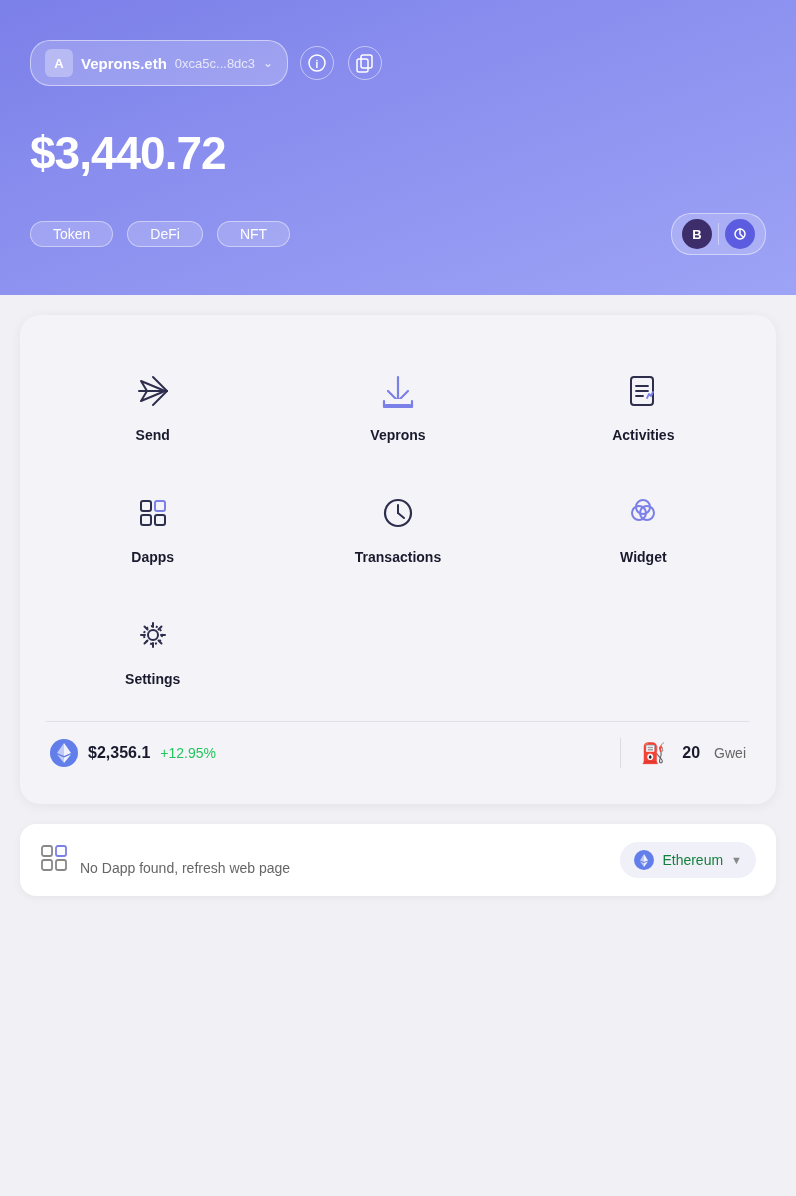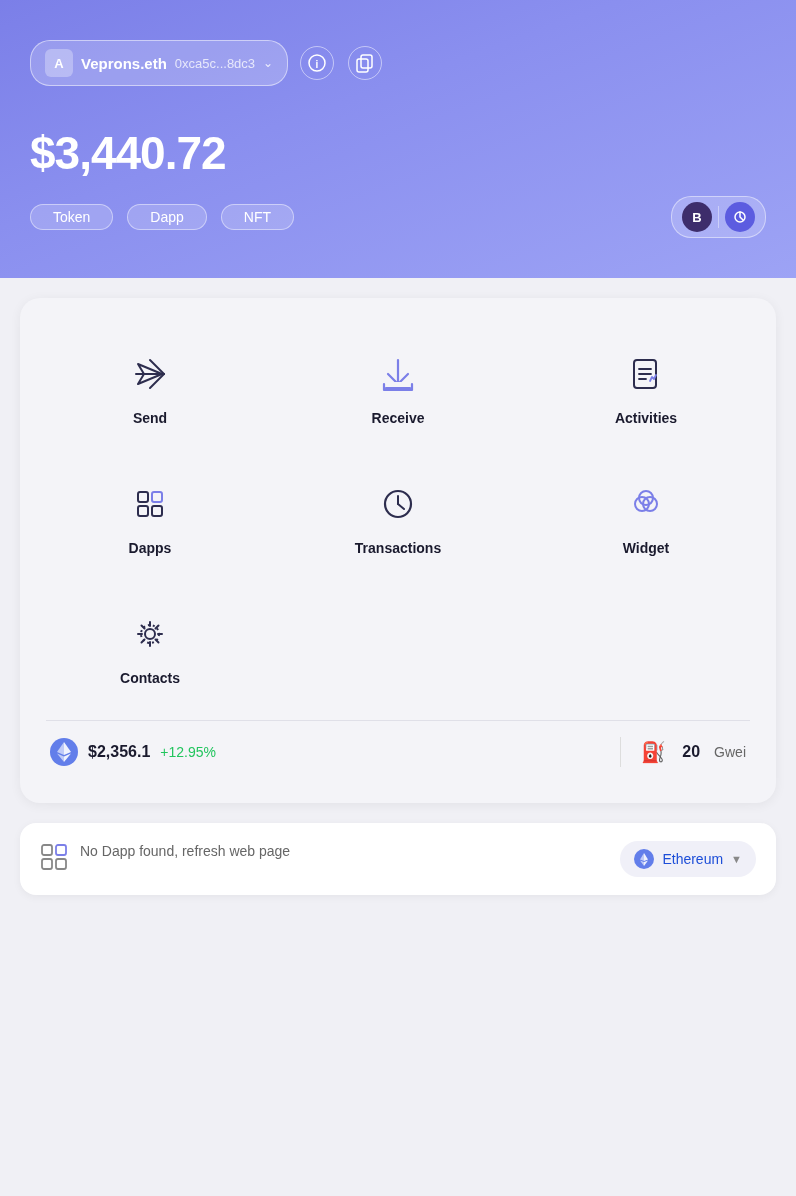--- a/index.html
+++ b/index.html
@@ -83,21 +83,21 @@
       font-size: 15px;
       cursor: pointer;
       background: transparent;
     }
 
     .balance-amount {
       color: white;
       font-size: 46px;
       font-weight: 700;
       letter-spacing: -1px;
-      margin-bottom: 16px;
+      margin-bottom: 33px;
     }
 
     .tab-row {
       display: flex;
       align-items: center;
       gap: 14px;
     }
 
     .tab-btn {
       background: rgba(255,255,255,0.18);
@@ -158,21 +158,21 @@
       background: #f4f4f8;
       border-radius: 20px;
       margin: 20px 20px;
       padding: 30px 10px 20px 10px;
       box-shadow: 0 2px 12px rgba(0,0,0,0.06);
     }
 
     .grid-3x3 {
       display: grid;
       grid-template-columns: 1fr 1fr 1fr;
-      gap: 8px;
+      gap: 0;
       margin-bottom: 10px;
     }
 
     .grid-item {
       display: flex;
       flex-direction: column;
       align-items: center;
       justify-content: center;
       padding: 20px 10px 24px 10px;
       cursor: pointer;
@@ -255,21 +255,21 @@
       margin: 10px 20px;
       padding: 18px 20px;
       display: flex;
       align-items: center;
       justify-content: space-between;
       box-shadow: 0 2px 8px rgba(0,0,0,0.05);
     }
 
     .dapp-left {
       display: flex;
-      align-items: flex-start;
+      align-items: flex-end;
       gap: 12px;
     }
 
     .dapp-text {
       font-size: 14px;
       color: #666;
     }
 
     .network-btn {
       display: flex;
@@ -288,21 +288,21 @@
       border-radius: 50%;
       background: #627eea;
       display: flex;
       align-items: center;
       justify-content: center;
     }
 
     .network-name {
       font-size: 14px;
       font-weight: 500;
-      color: #1d4ed8;
+      color: #15803d;
     }
 
     .dropdown-arrow {
       color: #888;
       font-size: 11px;
     }
 
     
     svg {
       overflow: visible;
@@ -334,21 +334,21 @@
           <rect x="1" y="5" width="11" height="13" rx="2" stroke="white" stroke-width="1.5" fill="transparent"></rect>
         </svg>
       </button>
     </div>
   </div>
 
   <div class="balance-amount">$3,440.72</div>
 
   <div class="tab-row">
     <button class="tab-btn">Token</button>
-    <button class="tab-btn">Dapp</button>
+    <button class="tab-btn">DeFi</button>
     <button class="tab-btn">NFT</button>
     <div class="tab-spacer"></div>
     <div class="brand-icons">
       <div class="brand-icon-circle">B</div>
       <div class="brand-divider"></div>
       <div class="brand-icon-circle2">
         <svg width="16" height="16" viewBox="0 0 16 16" fill="none">
           <circle cx="8" cy="8" r="5" stroke="white" stroke-width="1.5"></circle>
           <path d="M8 3 L8 8 L11 11" stroke="white" stroke-width="1.5" stroke-linecap="round"></path>
         </svg>
@@ -379,21 +379,21 @@
         <svg width="44" height="44" viewBox="0 0 44 44" fill="none">
           <path d="M22 8 L22 30" stroke="#7b7fe8" stroke-width="2.2" stroke-linecap="round"></path>
           <path d="M12 22 L22 32 L32 22" stroke="#7b7fe8" stroke-width="2.2" stroke-linecap="round" stroke-linejoin="round"></path>
           <path d="M10 36 L34 36" stroke="#7b7fe8" stroke-width="2.2" stroke-linecap="round"></path>
           <rect x="8" y="30" width="28" height="6" rx="0" fill="#f4f4f8"></rect>
           <path d="M10 36 L34 36" stroke="#7b7fe8" stroke-width="2.2" stroke-linecap="round"></path>
 
           <path d="M8 32 L8 38 L36 38 L36 32" stroke="#7b7fe8" stroke-width="2.2" stroke-linecap="round" stroke-linejoin="round"></path>
         </svg>
       </div>
-      <span class="grid-item-label">Receive</span>
+      <span class="grid-item-label">Veprons</span>
     </div>
 
     <div class="grid-item">
       <div class="grid-item-icon">
         <svg width="44" height="44" viewBox="0 0 44 44" fill="none">
           <rect x="10" y="8" width="22" height="28" rx="3" stroke="#2d2d4e" stroke-width="2"></rect>
           <line x1="15" y1="17" x2="27" y2="17" stroke="#2d2d4e" stroke-width="1.8" stroke-linecap="round"></line>
           <line x1="15" y1="22" x2="27" y2="22" stroke="#2d2d4e" stroke-width="1.8" stroke-linecap="round"></line>
           <line x1="15" y1="27" x2="22" y2="27" stroke="#2d2d4e" stroke-width="1.8" stroke-linecap="round"></line>
 
@@ -441,21 +441,21 @@
 
 
     <div class="grid-item">
       <div class="grid-item-icon">
         <svg width="44" height="44" viewBox="0 0 44 44" fill="none">
           <circle cx="22" cy="22" r="5" stroke="#2d2d4e" stroke-width="2"></circle>
           <path d="M22 10 L22 14 M22 30 L22 34 M10 22 L14 22 M30 22 L34 22 M13.5 13.5 L16.5 16.5 M27.5 27.5 L30.5 30.5 M30.5 13.5 L27.5 16.5 M16.5 27.5 L13.5 30.5" stroke="#2d2d4e" stroke-width="2" stroke-linecap="round"></path>
           <circle cx="22" cy="22" r="9" stroke="#2d2d4e" stroke-width="2" fill="none" stroke-dasharray="2 3"></circle>
         </svg>
       </div>
-      <span class="grid-item-label">Contacts</span>
+      <span class="grid-item-label">Settings</span>
     </div>
 
   </div>
 
   <div class="divider-h"></div>
 
   <div class="stats-row">
     <div class="eth-logo">
       <svg width="16" height="20" viewBox="0 0 16 20" fill="none">
         <path d="M8 0 L8 13 L15 10 Z" fill="white" opacity="0.9"></path>

